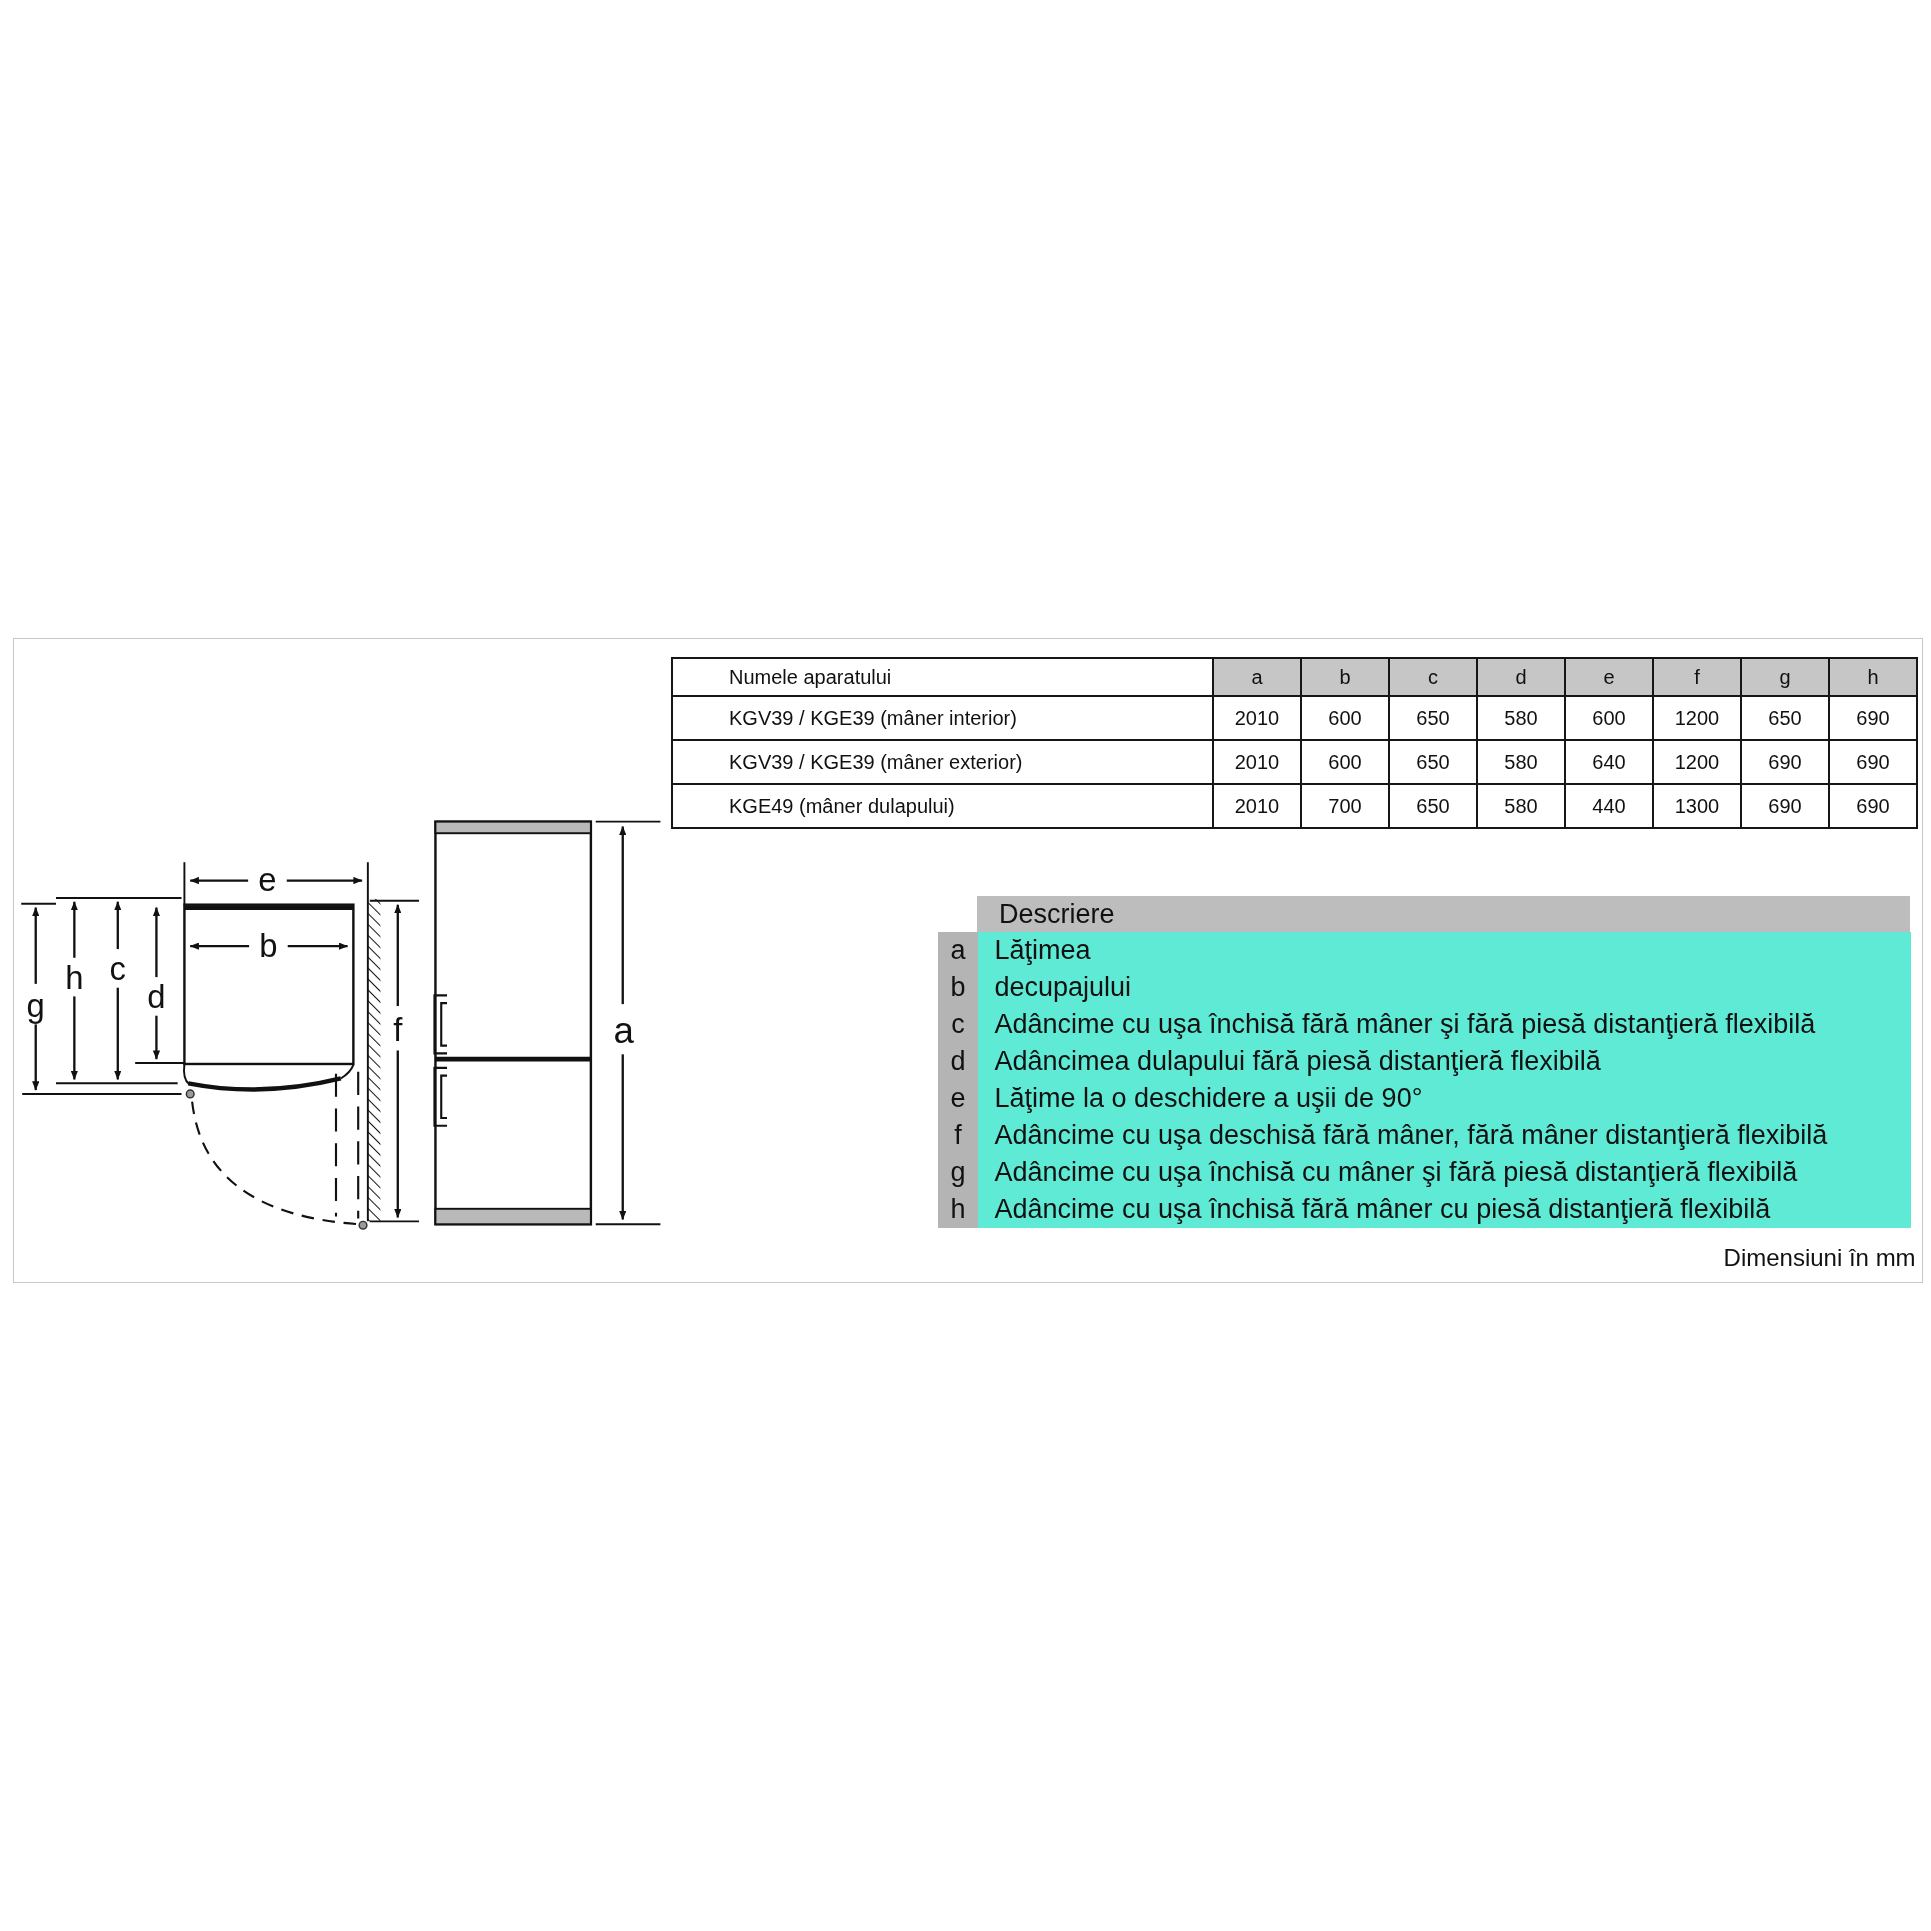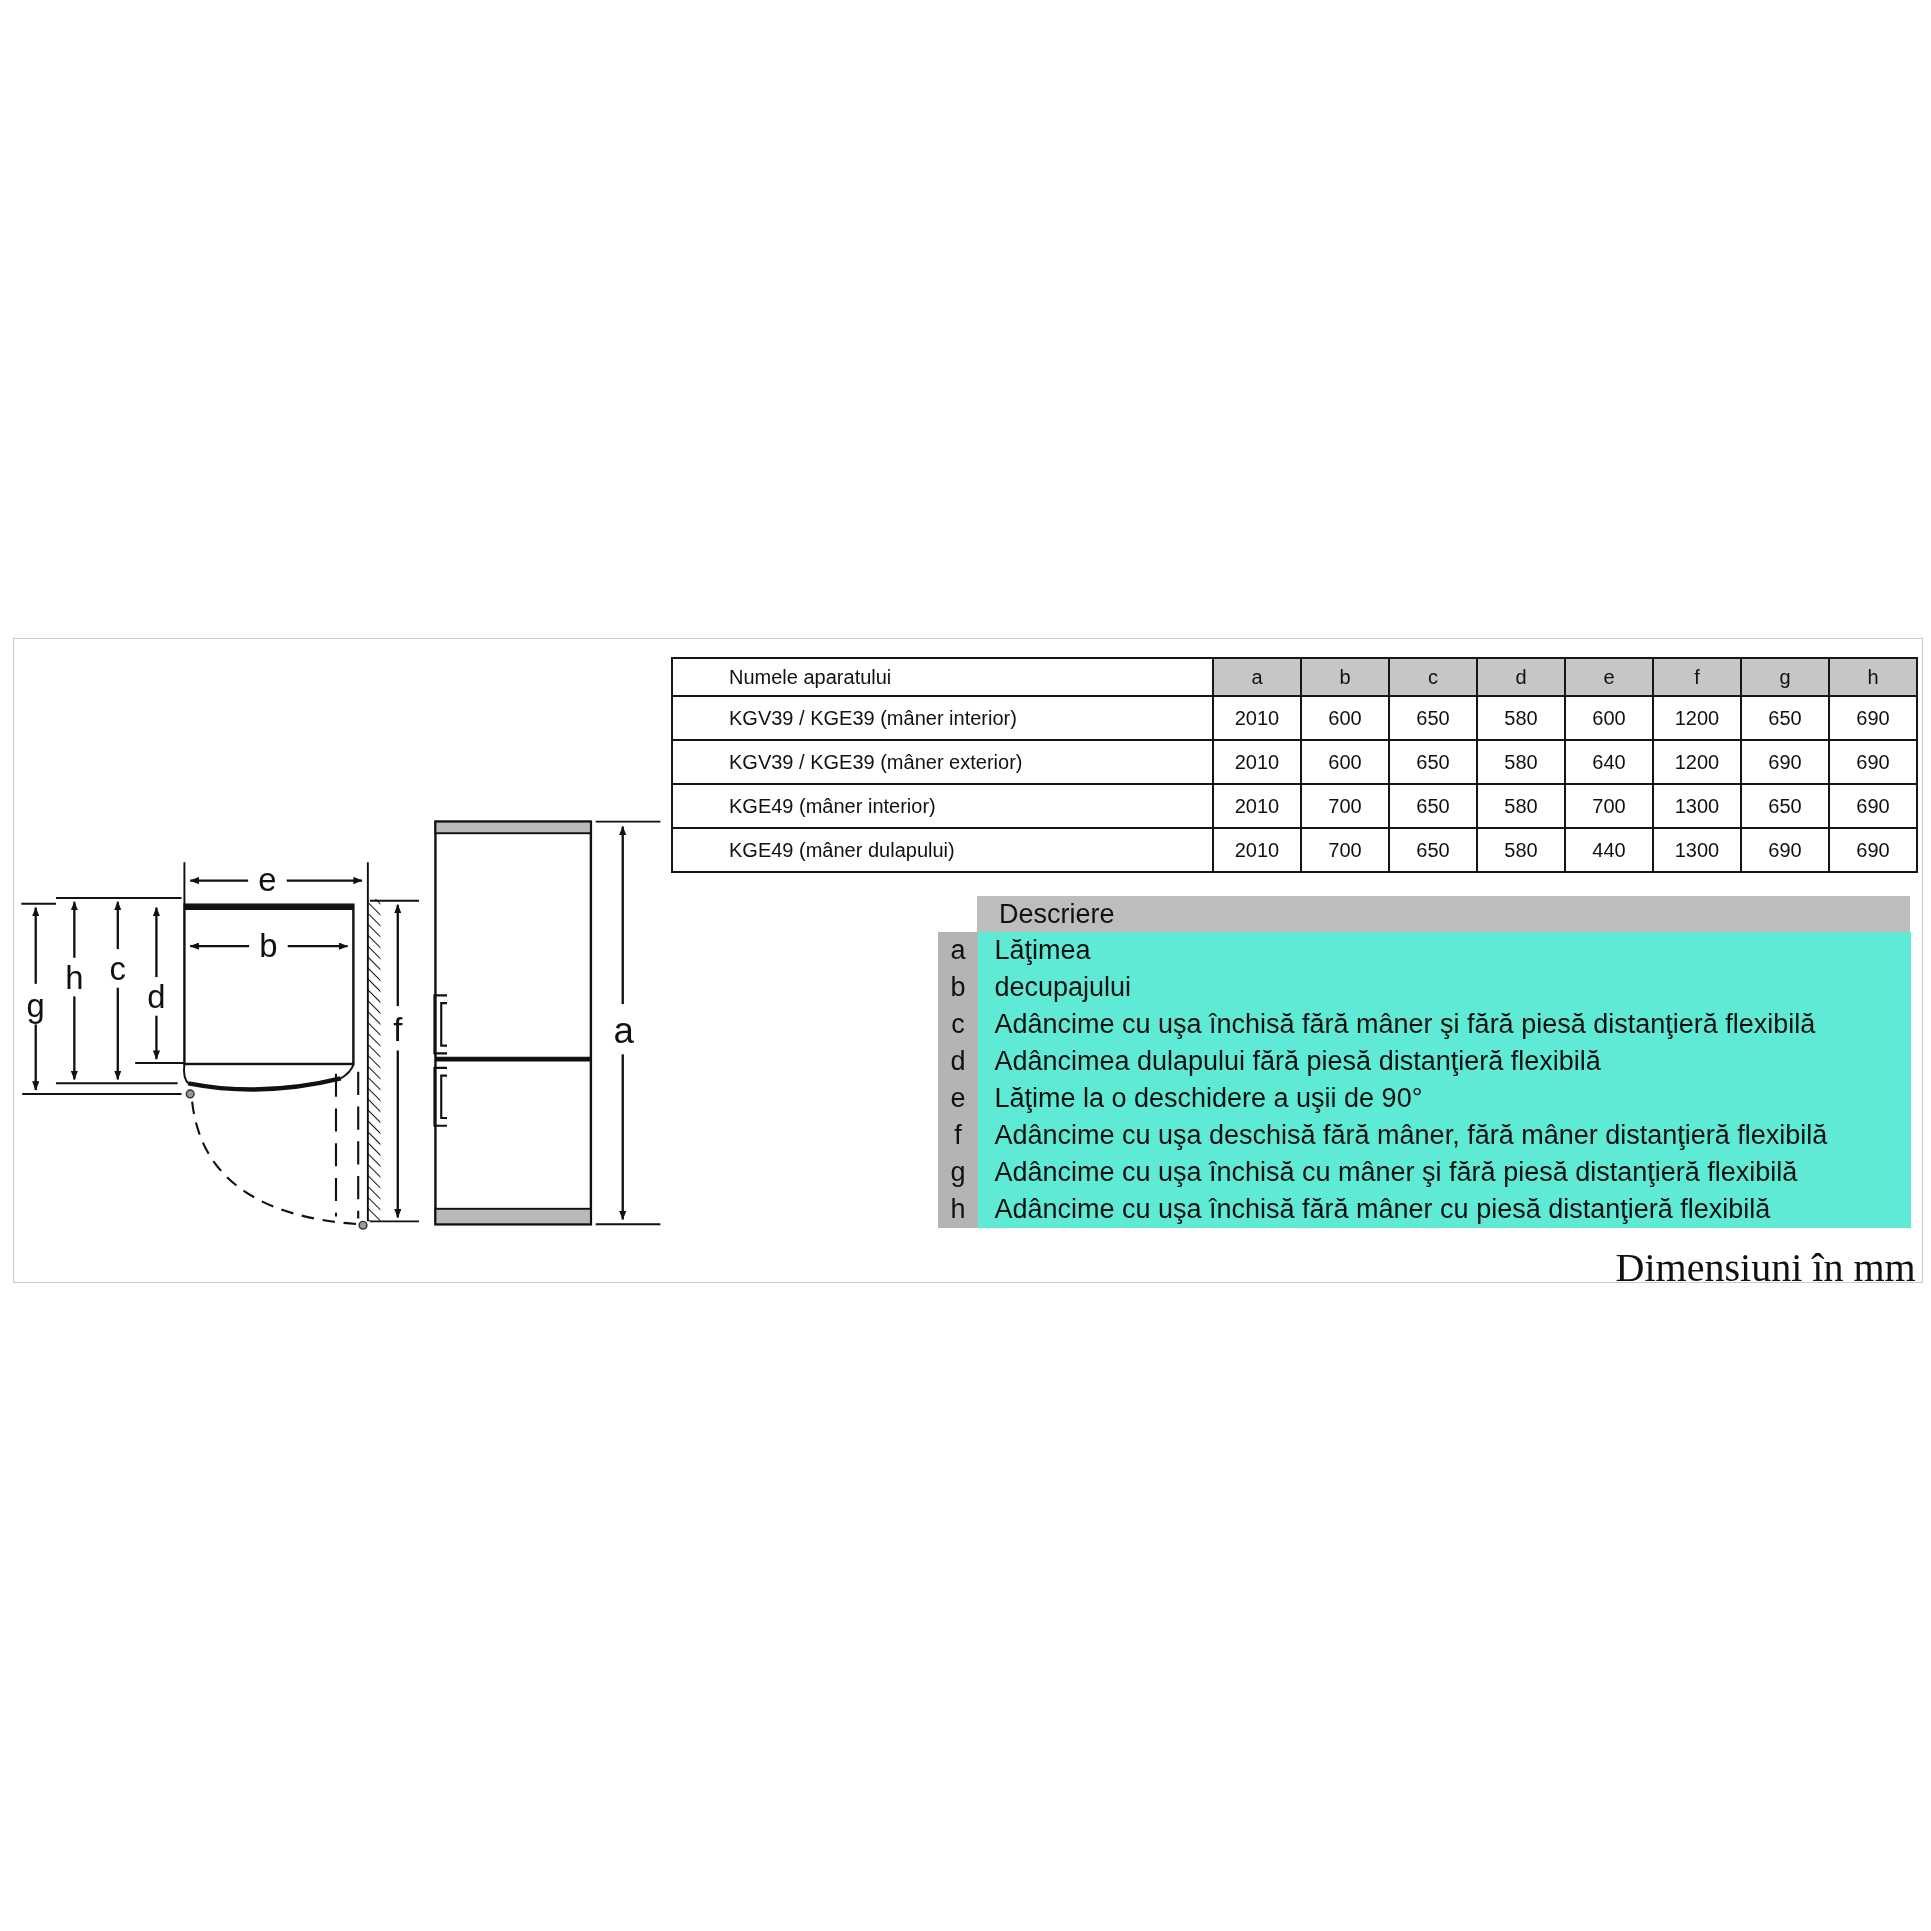--- a/index.html
+++ b/index.html
@@ -55,22 +55,21 @@
   }
   .legend-text{
     width:933px;background:#5eead4;
     display:flex;align-items:center;
     padding-left:16.4px;box-sizing:border-box;
     font-size:27px;flex:none;
     white-space:nowrap;
   }
   .dims-note{
     position:absolute;right:15.4px;top:1244px;
-    font-size:40px;
-    font-family:Liberation Serif, serif;
+    font-size:24px;
   }
   svg.diagram{position:absolute;left:0;top:0;pointer-events:none;}
   svg.diagram text{font-family:"Liberation Sans",sans-serif;fill:#111;}
 </style>
 </head>
 <body>
 
 <div class="frame"></div>
 
 <div class="spec-table-wrap">
@@ -114,31 +113,20 @@
       <td class="num">2010</td>
       <td class="num">600</td>
       <td class="num">650</td>
       <td class="num">580</td>
       <td class="num">640</td>
       <td class="num">1200</td>
       <td class="num">690</td>
       <td class="num">690</td>
     </tr>
     <tr>
-      <td class="name">KGE49 (mâner interior)</td>
-      <td class="num">2010</td>
-      <td class="num">700</td>
-      <td class="num">650</td>
-      <td class="num">580</td>
-      <td class="num">700</td>
-      <td class="num">1300</td>
-      <td class="num">650</td>
-      <td class="num">690</td>
-    </tr>
-    <tr>
       <td class="name">KGE49 (mâner dulapului)</td>
       <td class="num">2010</td>
       <td class="num">700</td>
       <td class="num">650</td>
       <td class="num">580</td>
       <td class="num">440</td>
       <td class="num">1300</td>
       <td class="num">690</td>
       <td class="num">690</td>
     </tr>

